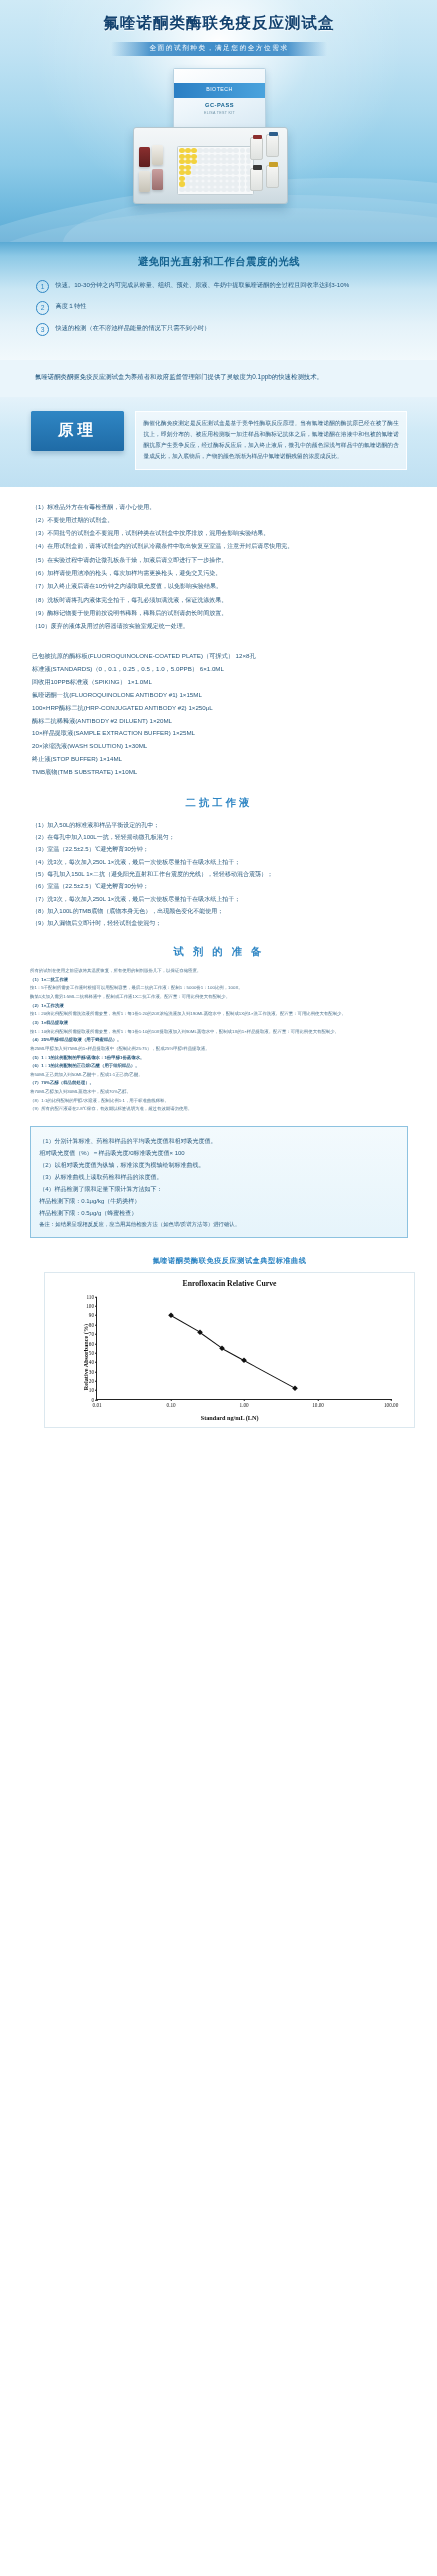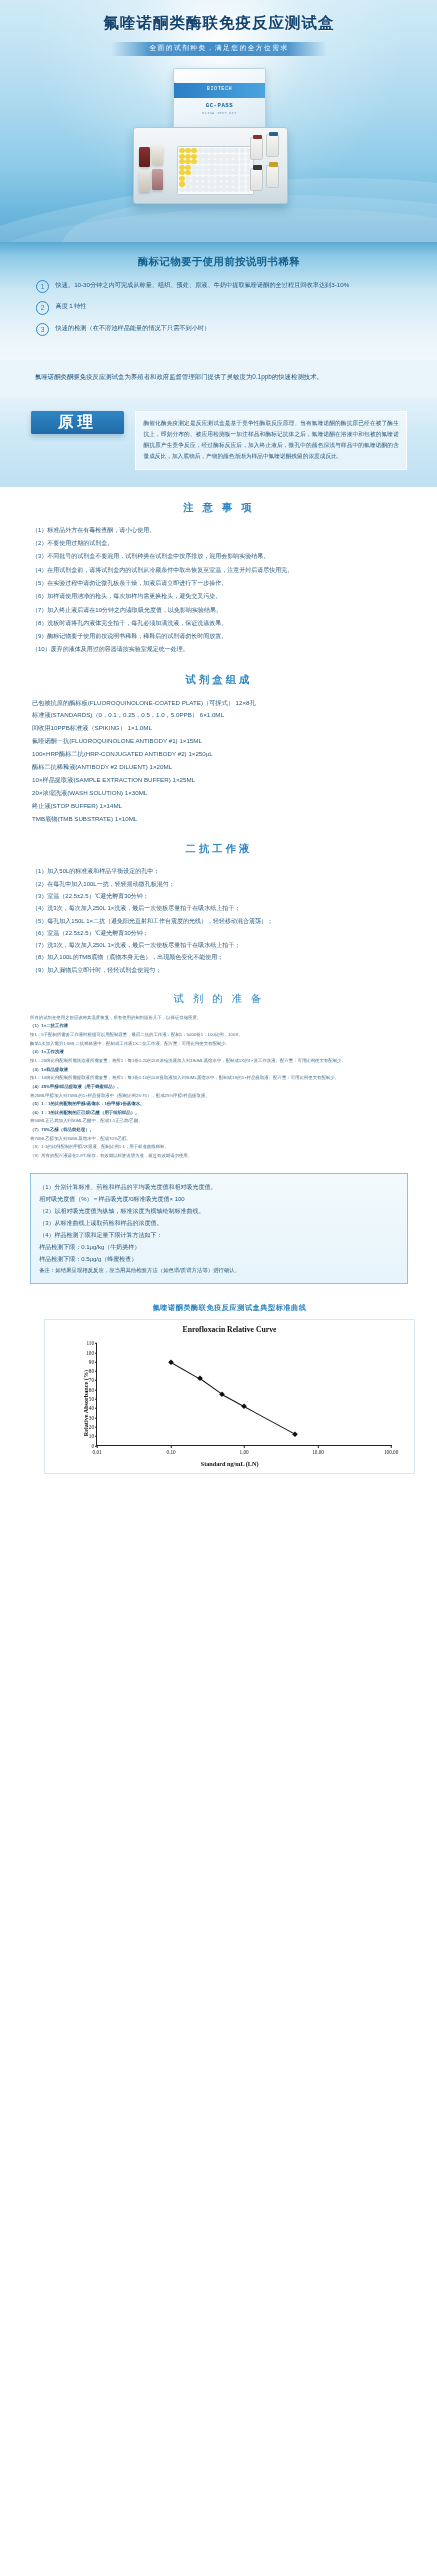--- a/index.html
+++ b/index.html
@@ -13,21 +13,20 @@
 
   
   .hero {
     position: relative;
     width: 438px;
     height: 242px;
     background:
       radial-gradient(ellipse at 50% 18%, #ffffff 0%, rgba(255,255,255,0.25) 30%, rgba(255,255,255,0) 60%),
       linear-gradient(180deg, #cfeaf6 0%, #bfe2f3 22%, #a9d8ee 45%, #8ecbe8 68%, #6fb9de 86%, #5aa9d4 100%);
     overflow: hidden;
-    font-family: Liberation Mono, monospace;
   }
   .hero .wave {
     position: absolute; left: 0; width: 618px; height: 134px;
     border-radius: 50%;
     background: rgba(255,255,255,0.16);
   }
   .hero .wave.w1 { bottom: -77px; left: -93px; transform: rotate(-6deg); }
   .hero .wave.w2 { bottom: -90px; left: 62px; background: rgba(255,255,255,0.12); transform: rotate(4deg); }
   .hero .wave.w3 { bottom: -100px; left: -31px; background: rgba(255,255,255,0.10); }
   .hero-title {
@@ -139,21 +138,21 @@
 
   
   .principle {
     position: relative;
     padding: 13.4px 31px 17.5px;
     background: linear-gradient(180deg,#e4f2fa 0%, #cfe9f6 40%, #bfe0f2 100%);
     display: flex; gap: 11.3px; align-items: flex-start;
   }
   .principle-badge {
     flex: 0 0 auto;
-    width: 93px; height: 23px;
+    width: 93px; height: 40px;
     background: linear-gradient(180deg,#2f86c4,#1f6ba6);
     color: #fff; font-size: 15.5px; font-weight: bold; letter-spacing: 4.1px;
     display: flex; align-items: center; justify-content: center;
     border-radius: 1.5px;
     box-shadow: 0 2.1px 5.2px rgba(20,70,110,0.25);
   }
   .principle-body {
     flex: 1 1 auto;
     background: rgba(255,255,255,0.55);
     border: 0.5px solid rgba(255,255,255,0.9);
@@ -171,21 +170,21 @@
   .body-text p { margin-bottom: 1px; }
 
   .kit-list { font-size: 6.2px; line-height: 2.0; color: #2a5a7d; }
   .kit-list p { margin-bottom: 0.5px; }
 
   .steps { font-size: 6px; line-height: 2.05; color: #2a5a7d; text-align: justify; }
 
   
   .prep { padding: 12.4px 30px 5.2px; background: #ffffff; }
   .prep h2 {
-    text-align: center; font-size: 10.3px; font-weight: normal; color: #2f86c4;
+    text-align: center; font-size: 10.3px; font-weight: bold; color: #2f86c4;
     letter-spacing: 3.1px; margin-bottom: 8.2px;
   }
   .prep .tiny { font-size: 4.4px; line-height: 1.85; color: #4a6f8a; text-align: justify; }
   .prep .tiny p { margin-bottom: 0.5px; }
   .prep .tiny .hd { font-weight: bold; color: #2a5a7d; }
 
   
   .result-wrap { padding: 7.2px 30px 13.4px; background: #ffffff; }
   .result-box {
     border: 0.5px solid #8dc2e0;
@@ -381,21 +380,21 @@
             </div>
           <div class="bottle" style="left:17.5px; top:36px;">
               <div class="cap" style="background:#c8a02a;"></div>
             </div>
         </div>
       </div>
     </div>
   </div>
 
   <div class="features">
-    <div class="sec-title">酶标记物要于使用前按说明书稀释</div>
+    <div class="sec-title">避免阳光直射和工作台震度的光线</div>
 
     <div class="feat-row">
       <div class="feat-num">1</div>
       <div class="feat-text">快速。10-30分钟之内可完成从称量、组织、预处、原液、牛奶中提取氟喹诺酮的全过程且回收率达到3-10%</div>
     </div>
     <div class="feat-row">
       <div class="feat-num">2</div>
       <div class="feat-text">高度１特性</div>
     </div>
     <div class="feat-row">
@@ -407,37 +406,35 @@
   <div class="sens">
     <div>氟喹诺酮类酮驱免疫反应测试盒为养殖者和政府监督管理部门提供了灵敏度为0.1ppb的快速检测技术。</div>
   </div>
 
   <div class="principle">
     <div class="principle-badge">原理</div>
     <div class="principle-body">酶催化酶免疫测定是反应测试盒是基于竞争性酶联反应原理。当有氟喹诺酮的酶抗原已经在被了酶生抗上，即刻分布的、被应用检测板一加注样品和酶标记抗体之后，氟喹诺酮在溶液中和包被的氟喹诺酮抗原产生竞争反应，经过酶标反应后，加入终止液后，微孔中的颜色深浅与样品中的氟喹诺酮的含量成反比，加入底物后，产物的颜色渐渐为样品中氟喹诺酮残留的浓度成反比。</div>
   </div>
 
   <div class="sec">
-    <h2>注 意 事 项</h2>
     <div class="body-text">
       <p>（1）标准品外方在有毒检查酮，请小心使用。</p>
       <p>（2）不要使用过期的试剂盒。</p>
       <p>（3）不同批号的试剂盒不要混用，试剂种类在试剂盒中按序排放，混用会影响实验结果。</p>
       <p>（4）在用试剂盒前，请将试剂盒内的试剂从冷藏条件中取出恢复至室温，注意开封后请尽快用完。</p>
       <p>（5）在实验过程中请勿让微孔板条干燥，加液后请立即进行下一步操作。</p>
       <p>（6）加样请使用洁净的枪头，每次加样均需更换枪头，避免交叉污染。</p>
       <p>（7）加入终止液后请在10分钟之内读取吸光度值，以免影响实验结果。</p>
       <p>（8）洗板时请将孔内液体完全拍干，每孔必须加满洗液，保证洗涤效果。</p>
       <p>（9）酶标记物要于使用前按说明书稀释，稀释后的试剂请勿长时间放置。</p>
       <p>（10）废弃的液体及用过的容器请按实验室规定统一处理。</p>
     </div>
   </div>
 
   <div class="sec">
-    <h2>试剂盒组成</h2>
     <div class="kit-list">
       <p>已包被抗原的酶标板(FLUOROQUINOLONE-COATED PLATE)（可拆式） 12×8孔</p>
       <p>标准液(STANDARDS)（0，0.1，0.25，0.5，1.0，5.0PPB） 6×1.0ML</p>
       <p>回收用10PPB标准液（SPIKING） 1×1.0ML</p>
       <p>氟喹诺酮一抗(FLUOROQUINOLONE ANTIBODY #1) 1×15ML</p>
       <p>100×HRP酶标二抗(HRP-CONJUGATED ANTIBODY #2) 1×250μL</p>
       <p>酶标二抗稀释液(ANTIBODY #2 DILUENT) 1×20ML</p>
       <p>10×样品提取液(SAMPLE EXTRACTION BUFFER) 1×25ML</p>
       <p>20×浓缩洗液(WASH SOLUTION) 1×30ML</p>
       <p>终止液(STOP BUFFER) 1×14ML</p>

